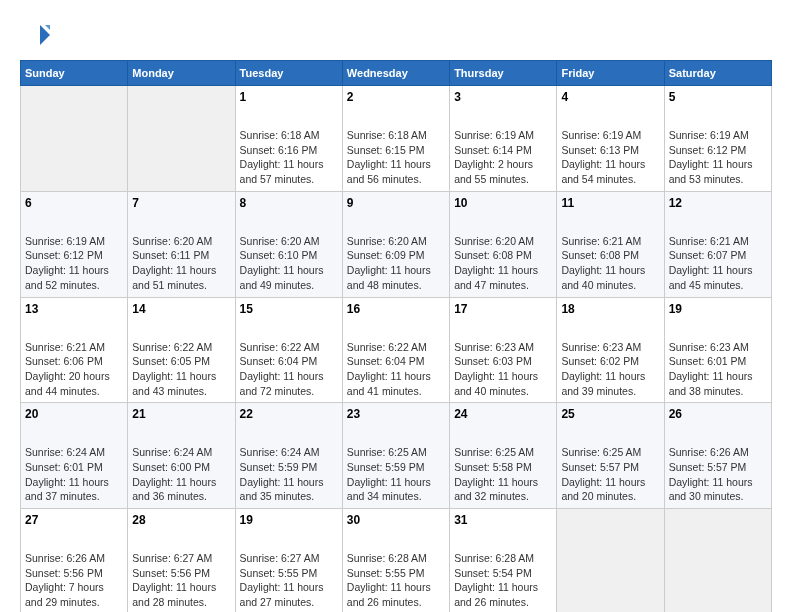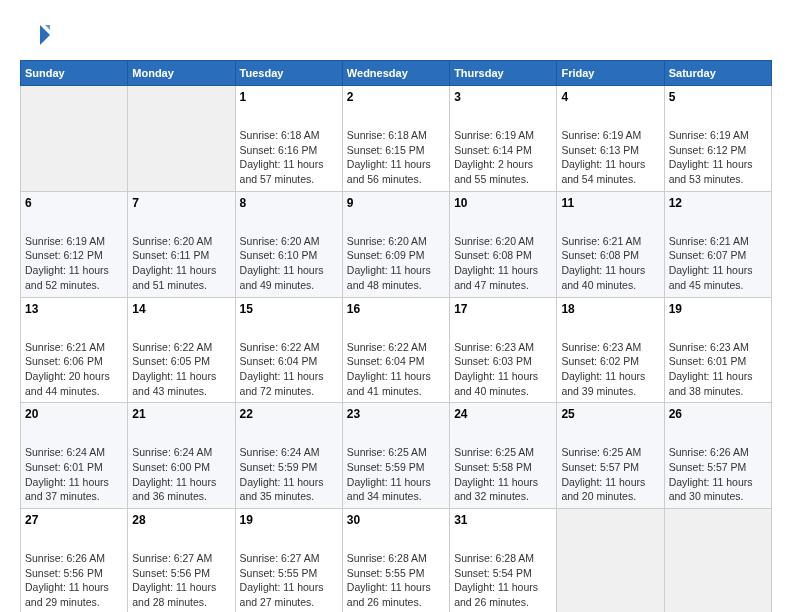--- a/index.html
+++ b/index.html
@@ -227,21 +227,21 @@
           <div class="day-info"><span>Sunrise: 6:25 AM</span><br><span>Sunset: 5:57 PM</span><br><span>Daylight: 11 hours and 20 minutes.</span></div>
         </td>
         <td>
           <span class="day-num">26</span>
           <div class="day-info"><span>Sunrise: 6:26 AM</span><br><span>Sunset: 5:57 PM</span><br><span>Daylight: 11 hours and 30 minutes.</span></div>
         </td>
       </tr>
       <tr>
         <td>
           <span class="day-num">27</span>
-          <div class="day-info"><span>Sunrise: 6:26 AM</span><br><span>Sunset: 5:56 PM</span><br><span>Daylight: 11 hours and 29 minutes.</span></div>
+          <div class="day-info"><span>Sunrise: 6:26 AM</span><br><span>Sunset: 5:56 PM</span><br><span>Daylight: 7 hours and 29 minutes.</span></div>
         </td>
         <td>
           <span class="day-num">28</span>
           <div class="day-info"><span>Sunrise: 6:27 AM</span><br><span>Sunset: 5:56 PM</span><br><span>Daylight: 11 hours and 28 minutes.</span></div>
         </td>
         <td>
           <span class="day-num">19</span>
           <div class="day-info"><span>Sunrise: 6:27 AM</span><br><span>Sunset: 5:55 PM</span><br><span>Daylight: 11 hours and 27 minutes.</span></div>
         </td>
         <td>

